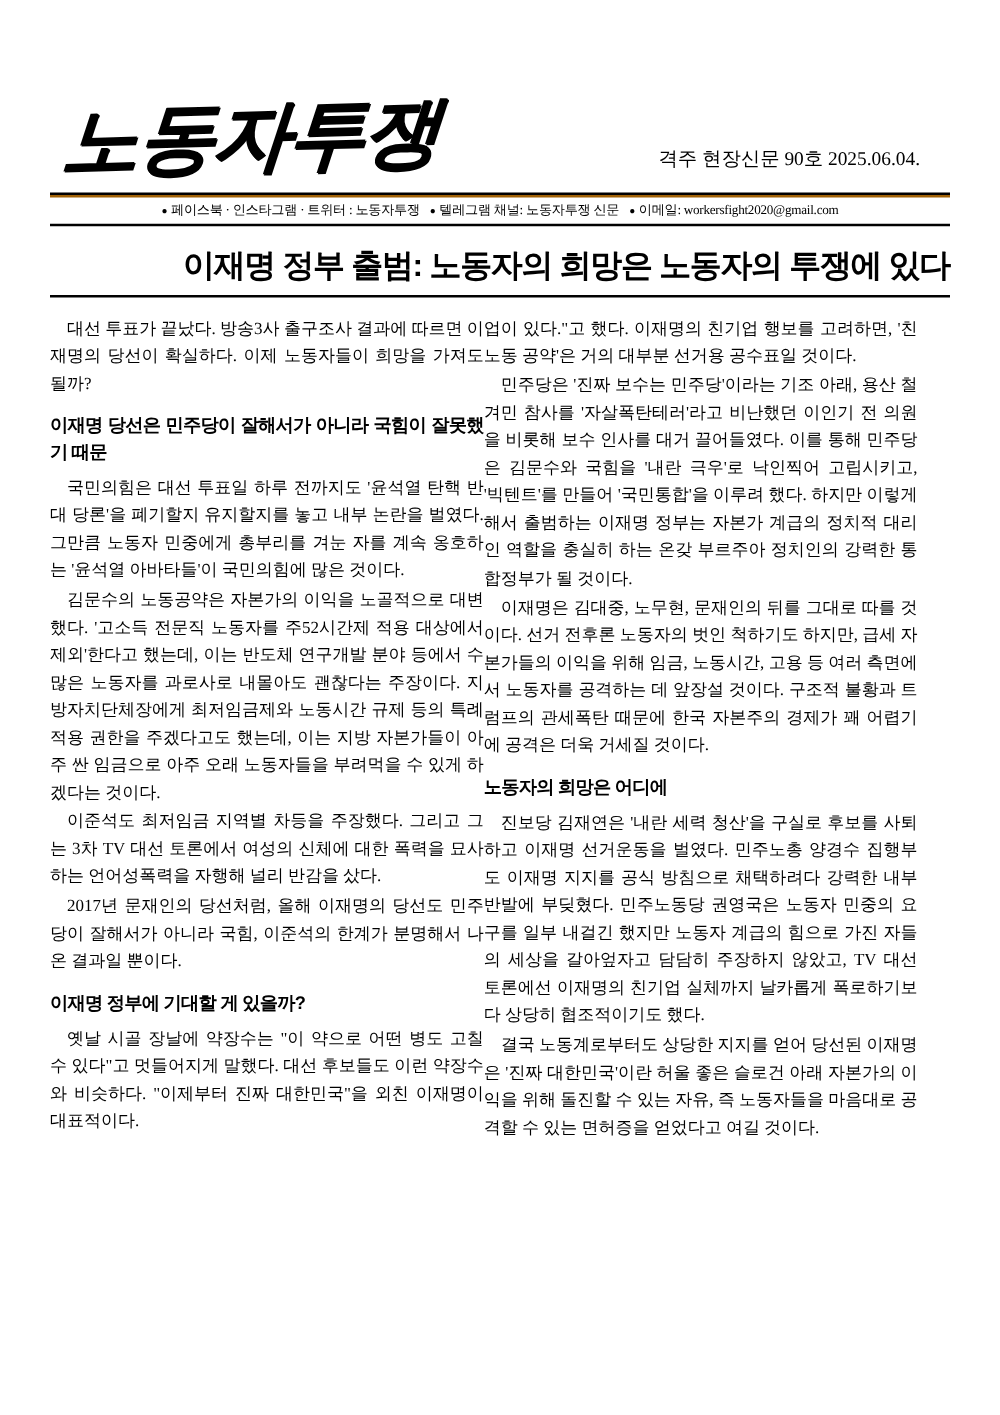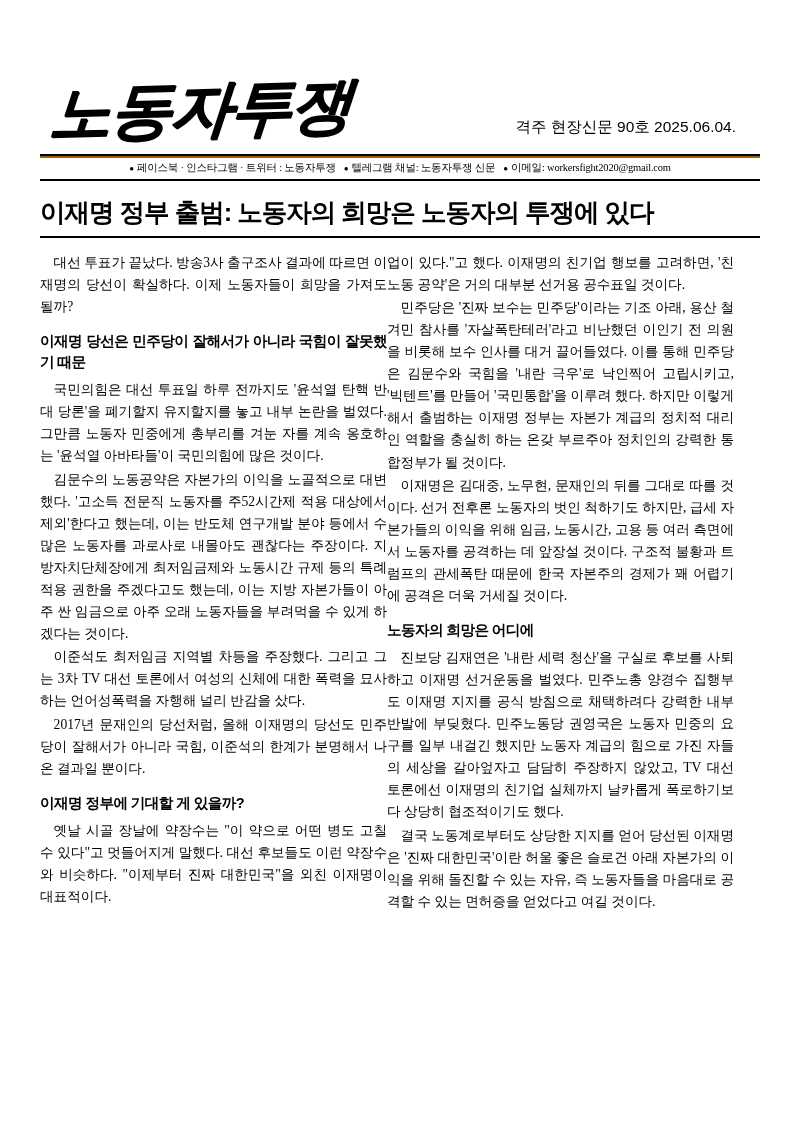--- a/index.html
+++ b/index.html
@@ -52,21 +52,21 @@
     font-size: 27px;
     font-weight: bold;
     letter-spacing: 3px;
     line-height: 1.3;
     font-family: "Liberation Sans", sans-serif;
   }
   .masthead-sub {
     font-size: 15.5px;
     margin-top: 9px;
     letter-spacing: 0px;
-    font-family: Liberation Sans, sans-serif;
+    font-family: Liberation Serif, serif;
     text-align: right;
   }
 
   
   .rule-thick {
     border-top: 2.5px solid #000;
     margin-top: 8px;
   }
   .contact-bar {
     border-top: 2px solid #a16207;
@@ -79,21 +79,21 @@
   }
   .contact-bar .dot {
     font-size: 8px;
     vertical-align: middle;
     padding: 0 3px 0 8px;
   }
   .contact-bar .first .dot { padding-left: 0; }
 
   
   .headline {
-    text-align: left;
+    text-align: right;
     font-family: "Liberation Sans", sans-serif;
     font-weight: bold;
     font-size: 25.5px;
     letter-spacing: -1px;
     padding: 14px 0 6px 0;
     border-bottom: 2.5px solid #000;
     margin-bottom: 14px;
   }
 
   

